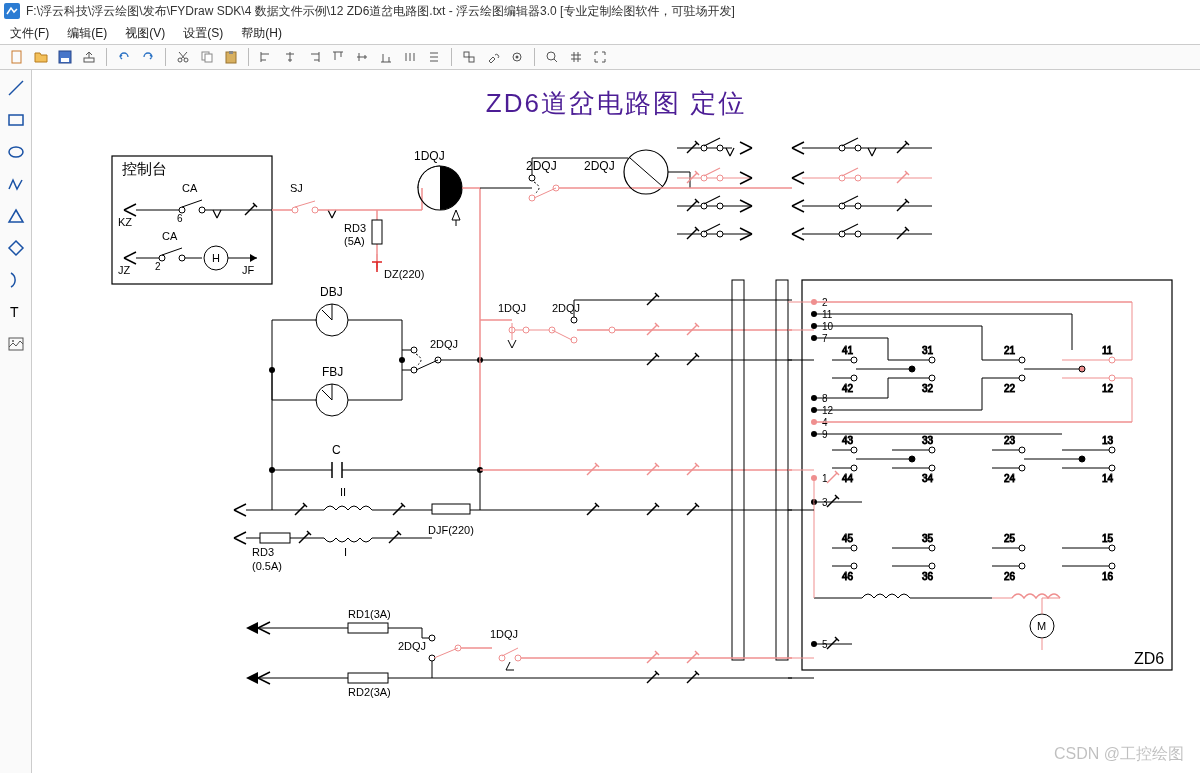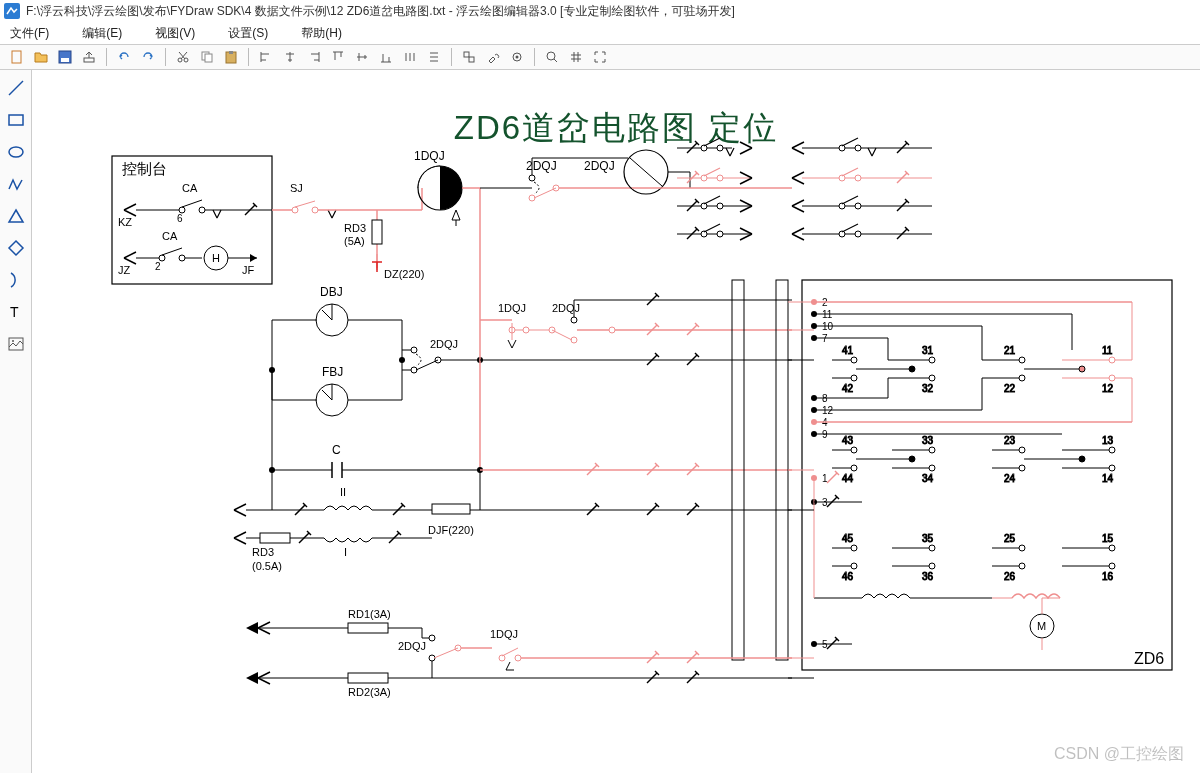--- a/index.html
+++ b/index.html
@@ -1,28 +1,28 @@
 <!DOCTYPE html>
 <html><head>
 <meta charset="utf-8">
 <style>
 * { margin: 0; padding: 0; box-sizing: border-box; font-family: "Microsoft YaHei", SimSun, sans-serif; }
 body { background: #fff; width: 1200px; height: 773px; overflow: hidden; position: relative; }
 .titlebar { height: 22px; background: #fff; display: flex; align-items: center; padding: 0 4px; font-size: 12px; color: #333; }
 .titlebar .icon { width: 16px; height: 16px; background: #2b7cd3; margin-right: 6px; border-radius: 2px; display: flex; align-items: center; justify-content: center; }
 .titlebar .icon svg { width: 12px; height: 12px; }
-.menubar { height: 22px; display: flex; align-items: center; padding: 0 10px; font-size: 12px; gap: 33px; color: #222; }
+.menubar { height: 22px; display: flex; align-items: center; padding: 0 10px; font-size: 12px; gap: 18px; color: #222; }
 .menubar span { cursor: pointer; }
 .toolbar { height: 26px; border-top: 1px solid #ccc; border-bottom: 1px solid #ccc; display: flex; align-items: center; padding: 0 6px; gap: 2px; background: #fafafa; }
 .toolbar .btn { width: 22px; height: 20px; display: flex; align-items: center; justify-content: center; cursor: pointer; }
 .toolbar .sep { width: 1px; height: 18px; background: #bbb; margin: 0 4px; }
 .sidepanel { position: absolute; left: 0; top: 70px; width: 32px; bottom: 0; border-right: 1px solid #ccc; background: #fafafa; display: flex; flex-direction: column; align-items: center; padding-top: 6px; gap: 8px; }
 .sidepanel .tool { width: 24px; height: 24px; display: flex; align-items: center; justify-content: center; cursor: pointer; }
 .canvas { position: absolute; left: 32px; top: 70px; right: 0; bottom: 0; background: #fff; }
-.diagram-title { position: absolute; left: 50%; transform: translateX(-50%); top: 36px; font-size: 33px; color: #14532d; letter-spacing: 2px; }
+.diagram-title { position: absolute; left: 50%; transform: translateX(-50%); top: 16px; font-size: 26px; color: #4c1d95; letter-spacing: 2px; }
 .watermark { position: absolute; right: 16px; bottom: 8px; color: rgba(0,0,0,.25); font-size: 16px; }
 svg.diagram { position: absolute; left: 0; top: 0; width: 100%; height: 100%; }
 svg text { font-family: SimSun, "Microsoft YaHei", sans-serif; }
 </style>
 </head>
 <body>
 
 <div class="titlebar">
   <span class="icon">
       <svg viewBox="0 0 12 12">

